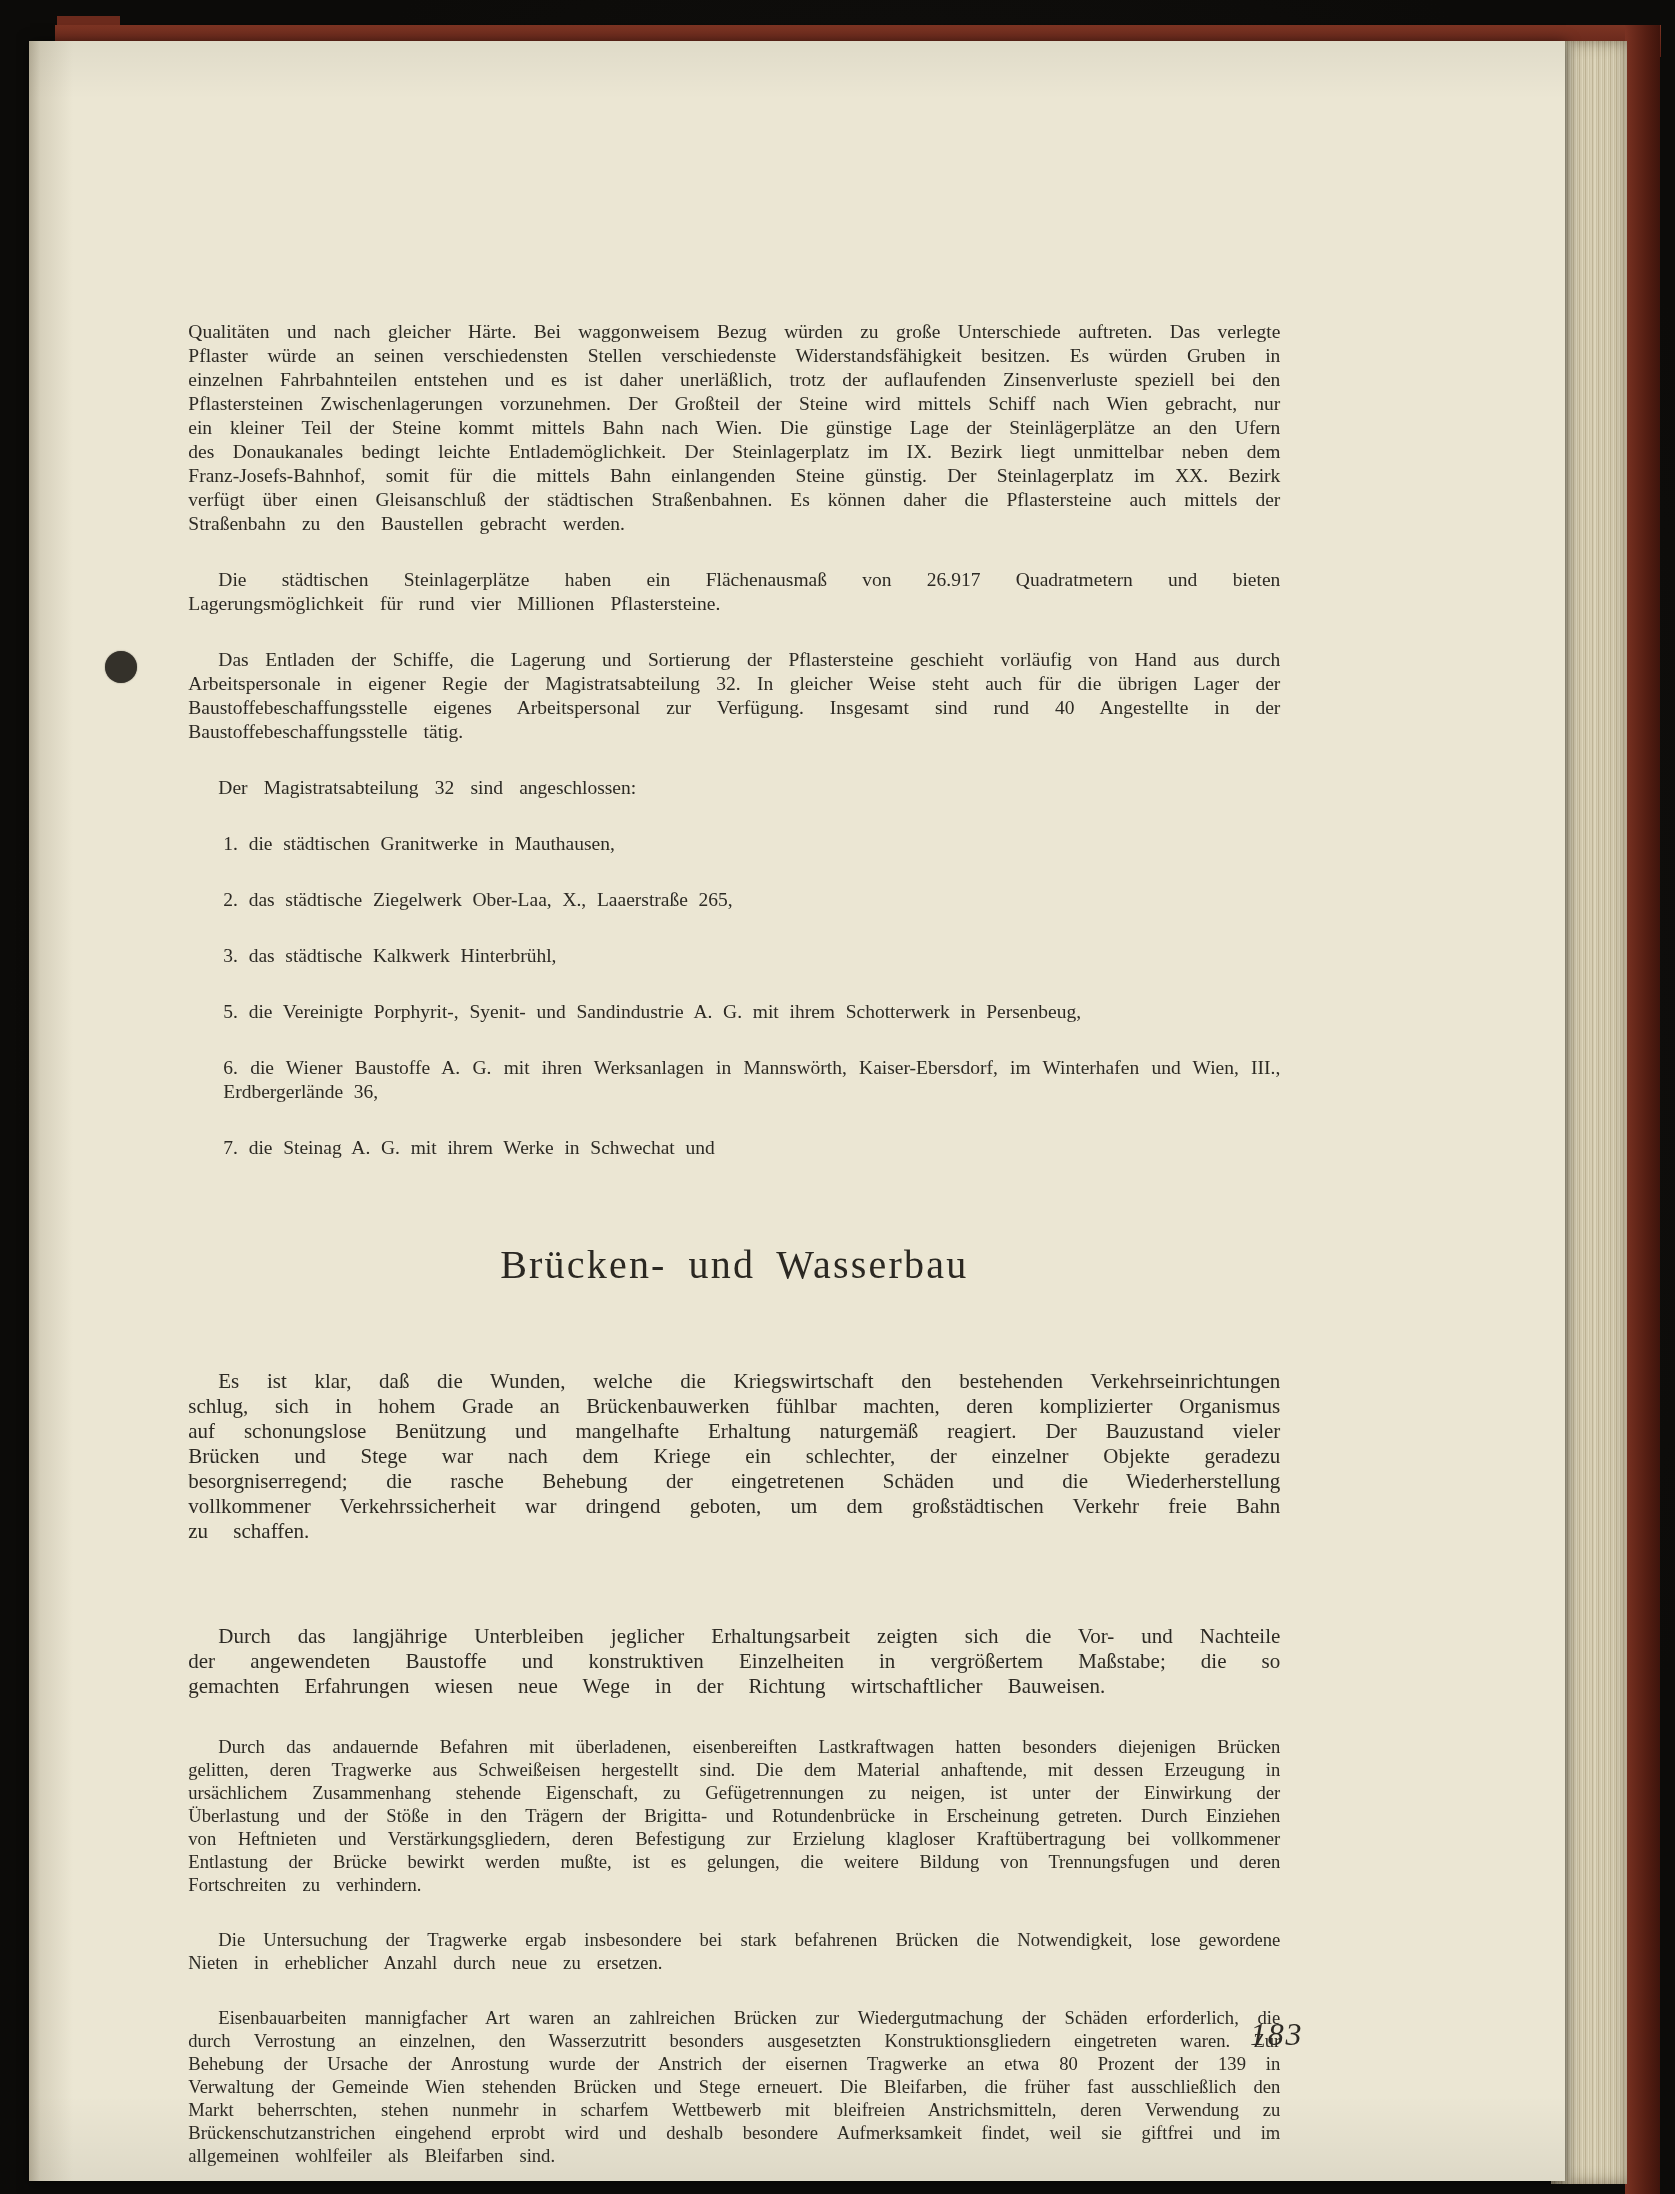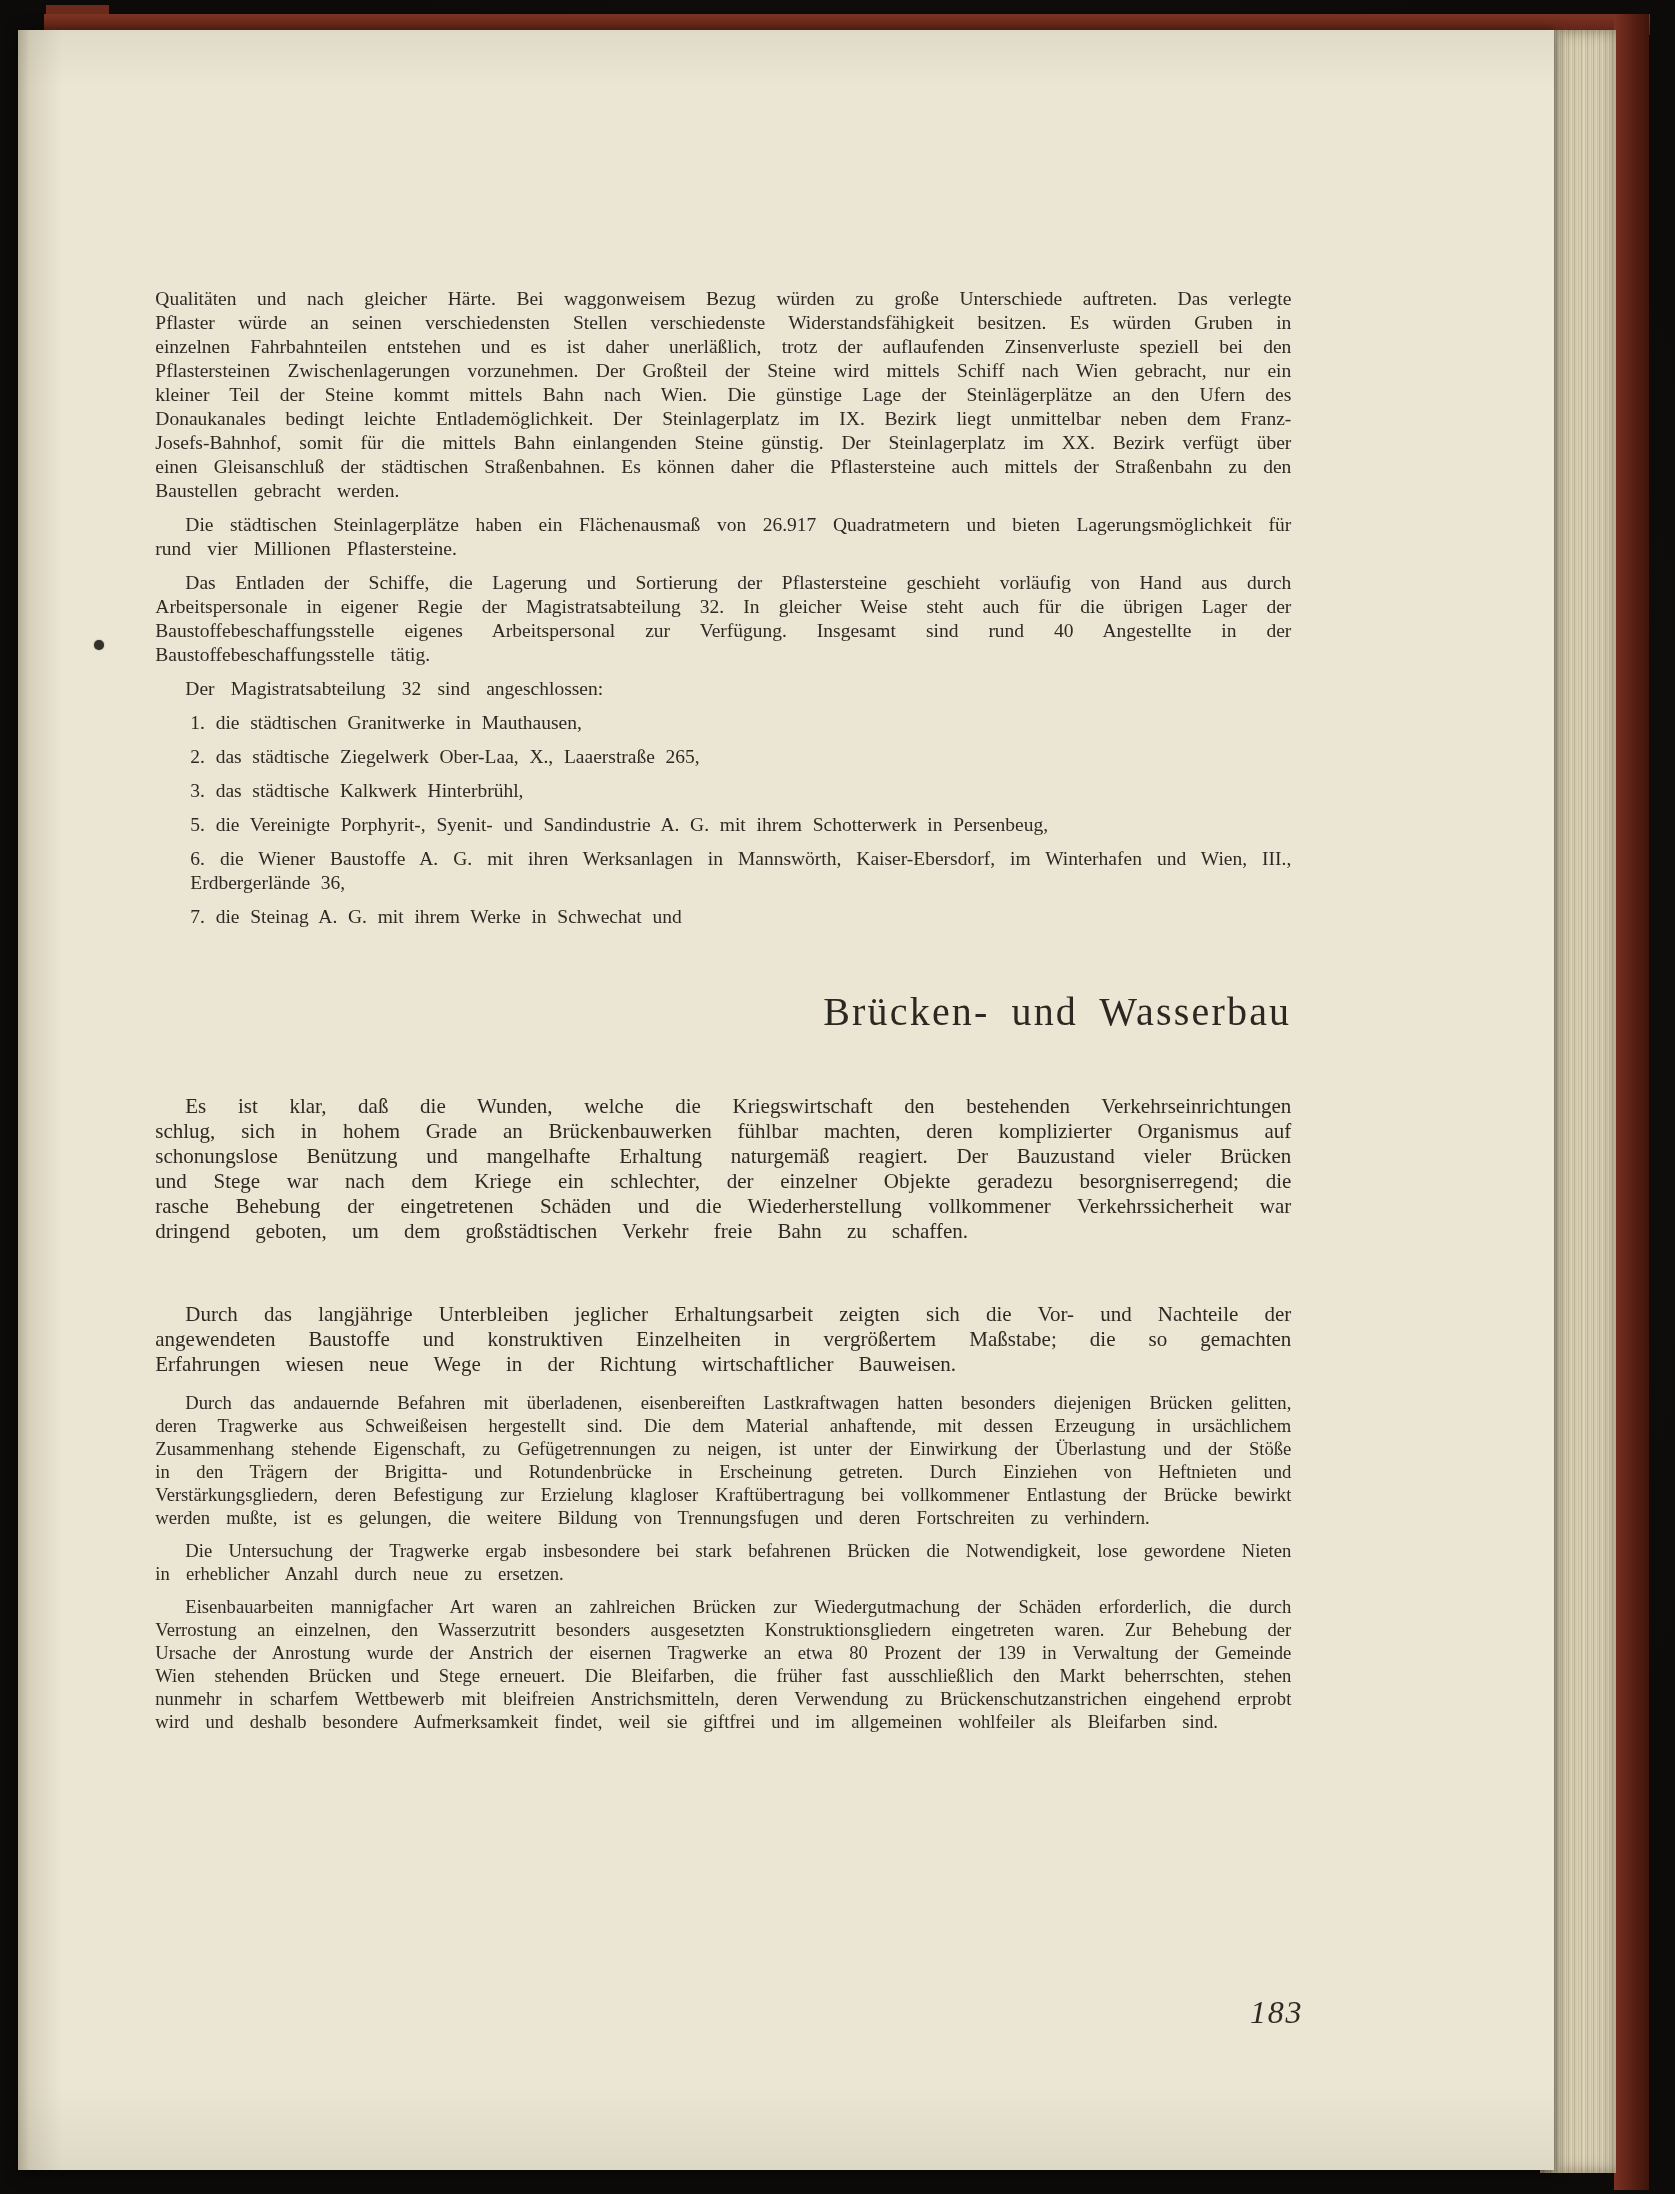--- a/index.html
+++ b/index.html
@@ -1,15 +1,15 @@
 <!DOCTYPE html>
 <html lang="de" style="font-size:7px"><head>
 <meta charset="utf-8">
 <style>
-  * { margin:0; padding:5px; box-sizing:border-box; }
+  * { margin:0; padding:16px; box-sizing:border-box; }
   html, body { width:1675px; height:2194px; }
   body {
     position:relative;
     background:
       radial-gradient(ellipse at 55% 45%, #161513 0%, #0c0b09 70%),
       #0c0b09;
     font-family:"Liberation Serif","DejaVu Serif",serif;
     overflow:hidden;
   }
 
@@ -58,21 +58,21 @@
   .t-intro { font-size:21px; line-height:25px; word-spacing:0.95em;margin-top:48px; }
   .t-small { font-size:18.6px; line-height:23px; word-spacing:0.62em; }
 
   .indent { text-indent:30px; }
   .list-item { margin-left:35px; word-spacing:0.3em; }
   .gap-top { margin-top:4px; }
 
   .section-heading {
     font-size:40px; line-height:49px; font-weight:normal;
     letter-spacing:2.2px; word-spacing:9.7px;
-    text-align:right; text-indent:0;
+    text-align:center; text-indent:0;
     margin:48px 0 23px 0; color:#2b2822;
   }
 
   .page-number {
     position:absolute; top:1959px; right:246px;
     font-size:32px; font-style:italic; color:#2d2a24;
     letter-spacing:1.8px;
   }
 </style>
 </head>

